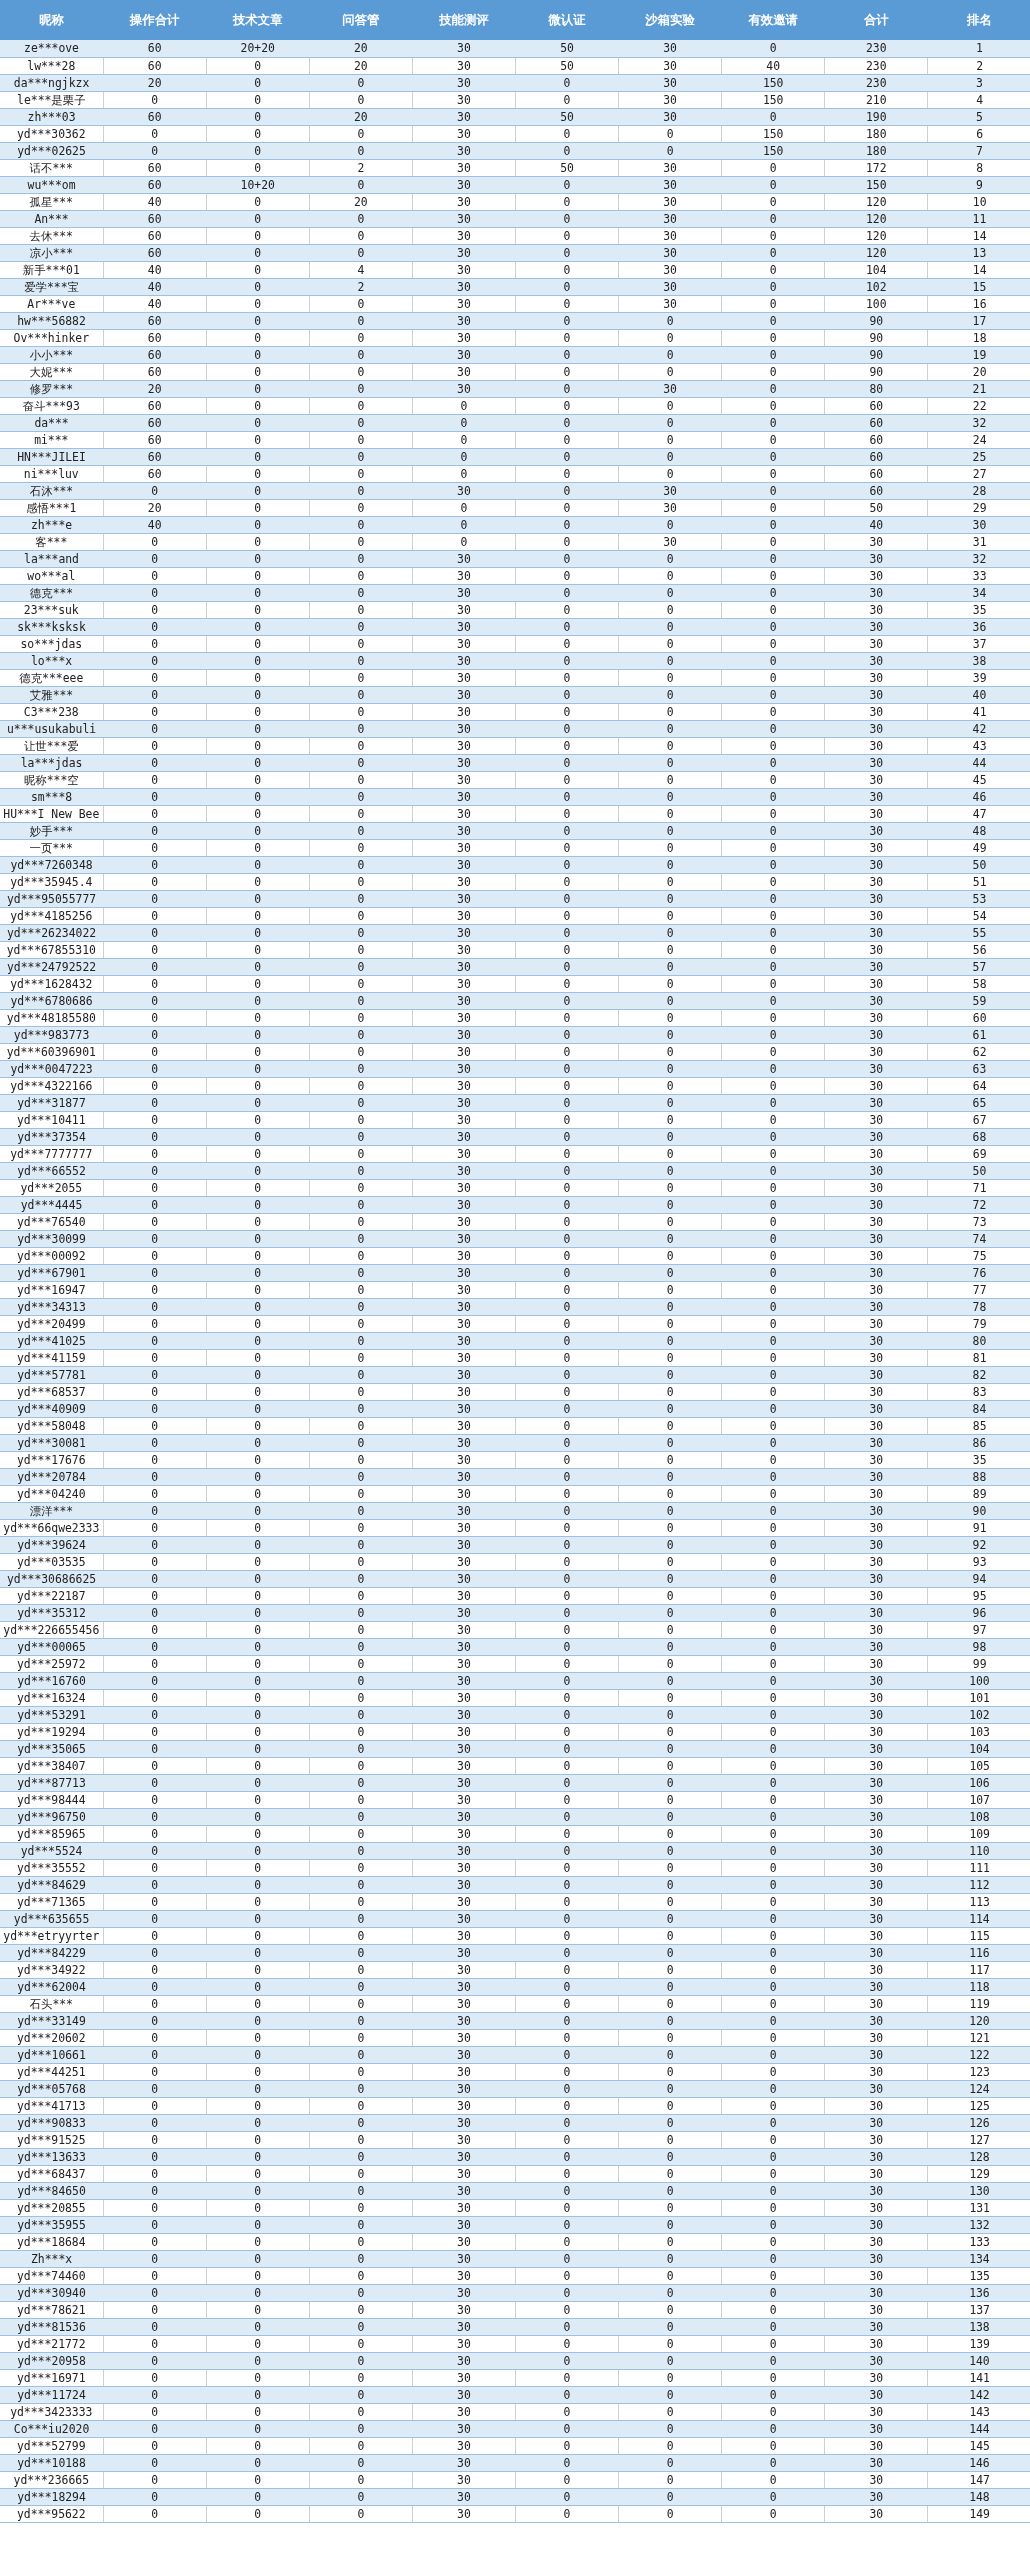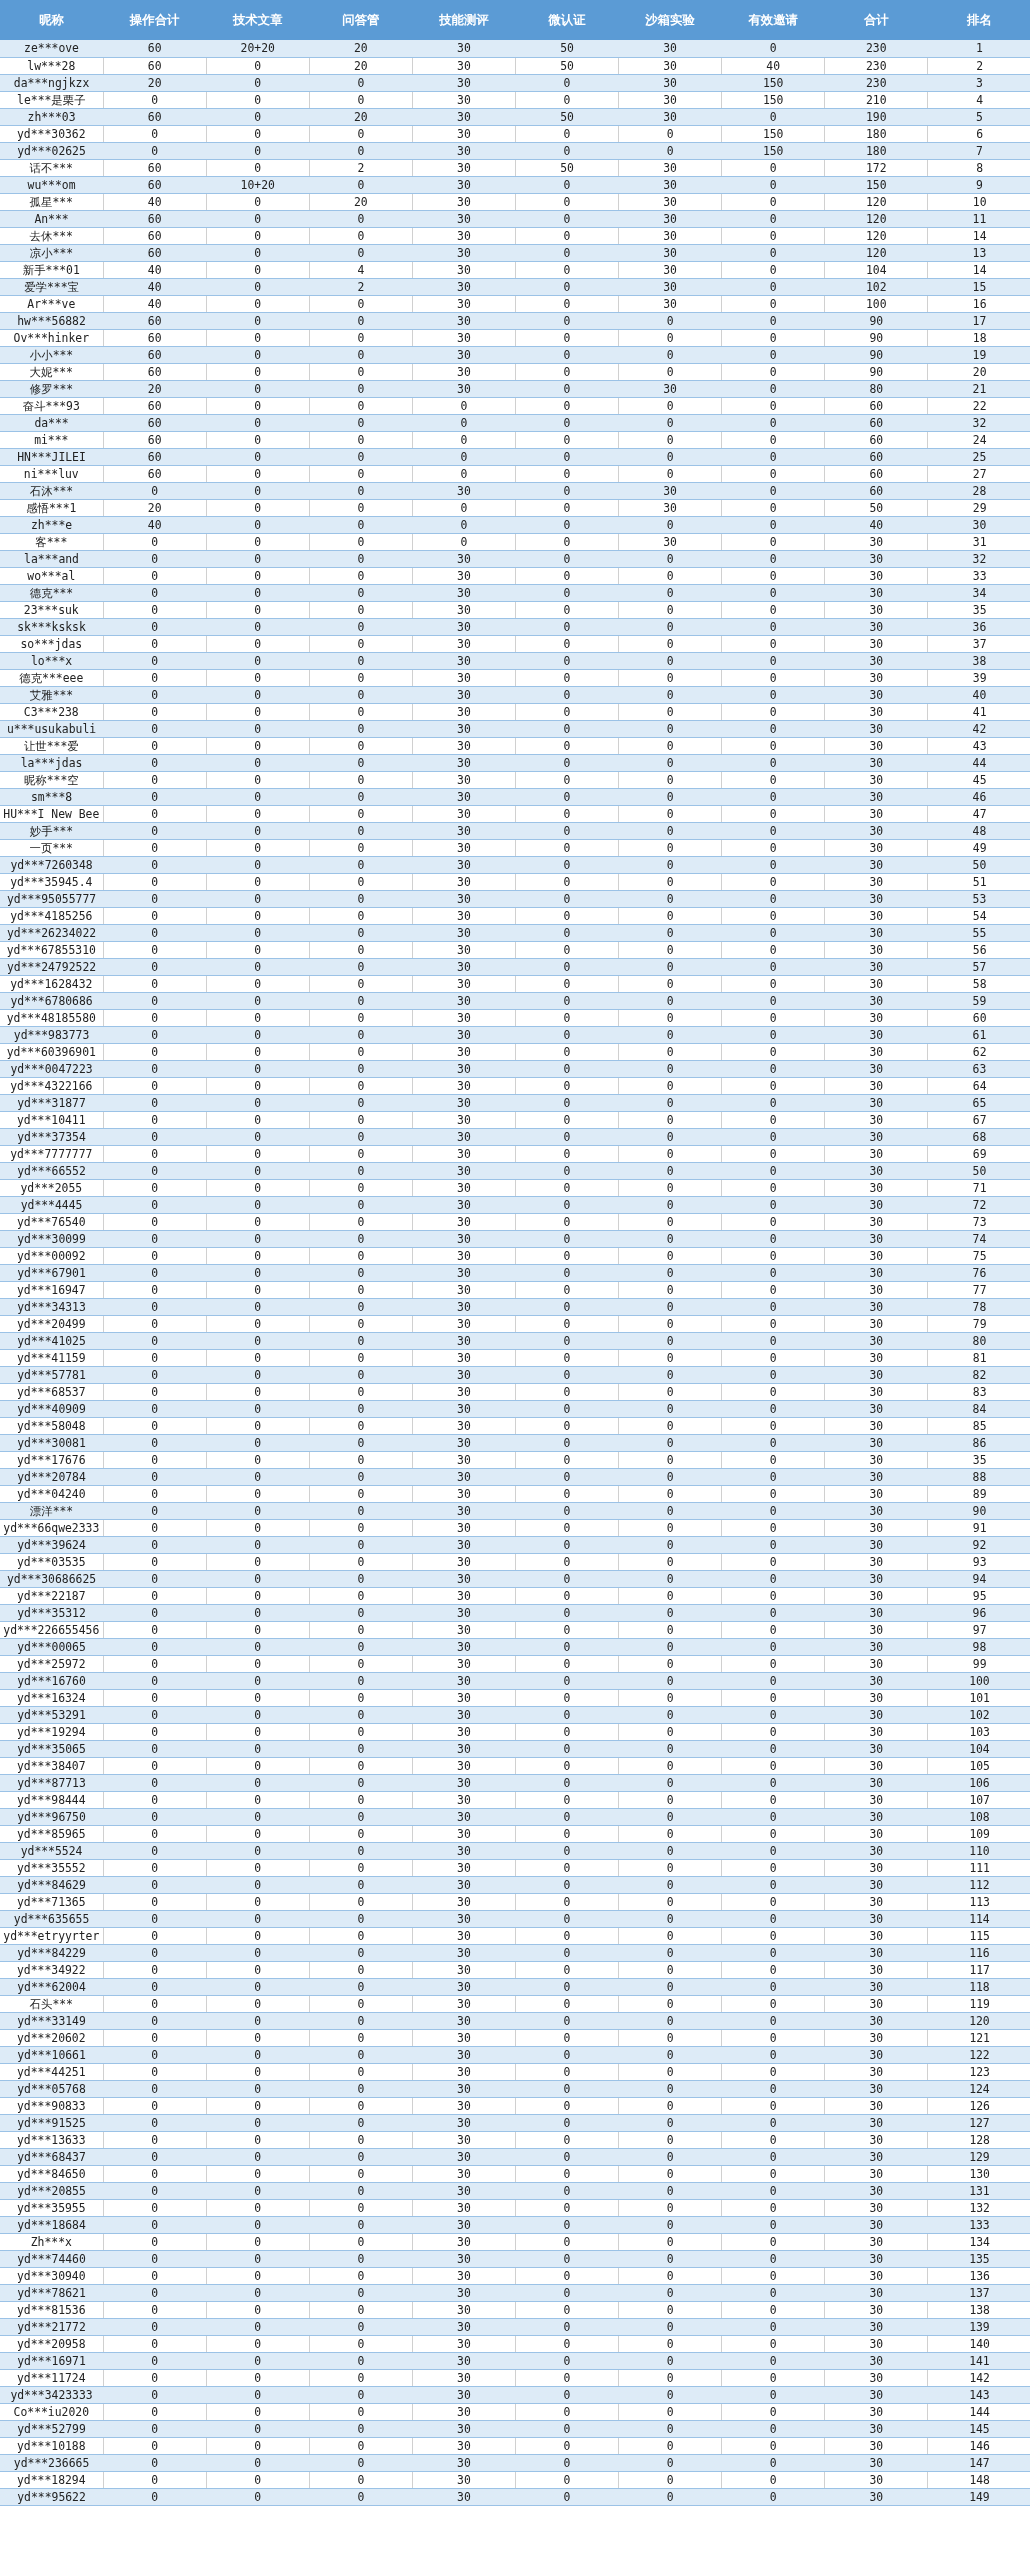--- a/index.html
+++ b/index.html
@@ -1504,20 +1504,32 @@
         <td>0</td>
         <td>0</td>
         <td>30</td>
         <td>0</td>
         <td>0</td>
         <td>0</td>
         <td>30</td>
         <td>124</td>
       </tr>
       <tr>
+        <td>yd***41713</td>
+        <td>0</td>
+        <td>0</td>
+        <td>0</td>
+        <td>30</td>
+        <td>0</td>
+        <td>0</td>
+        <td>0</td>
+        <td>30</td>
+        <td>125</td>
+      </tr>
+      <tr>
         <td>yd***90833</td>
         <td>0</td>
         <td>0</td>
         <td>0</td>
         <td>30</td>
         <td>0</td>
         <td>0</td>
         <td>0</td>
         <td>30</td>
         <td>126</td>

